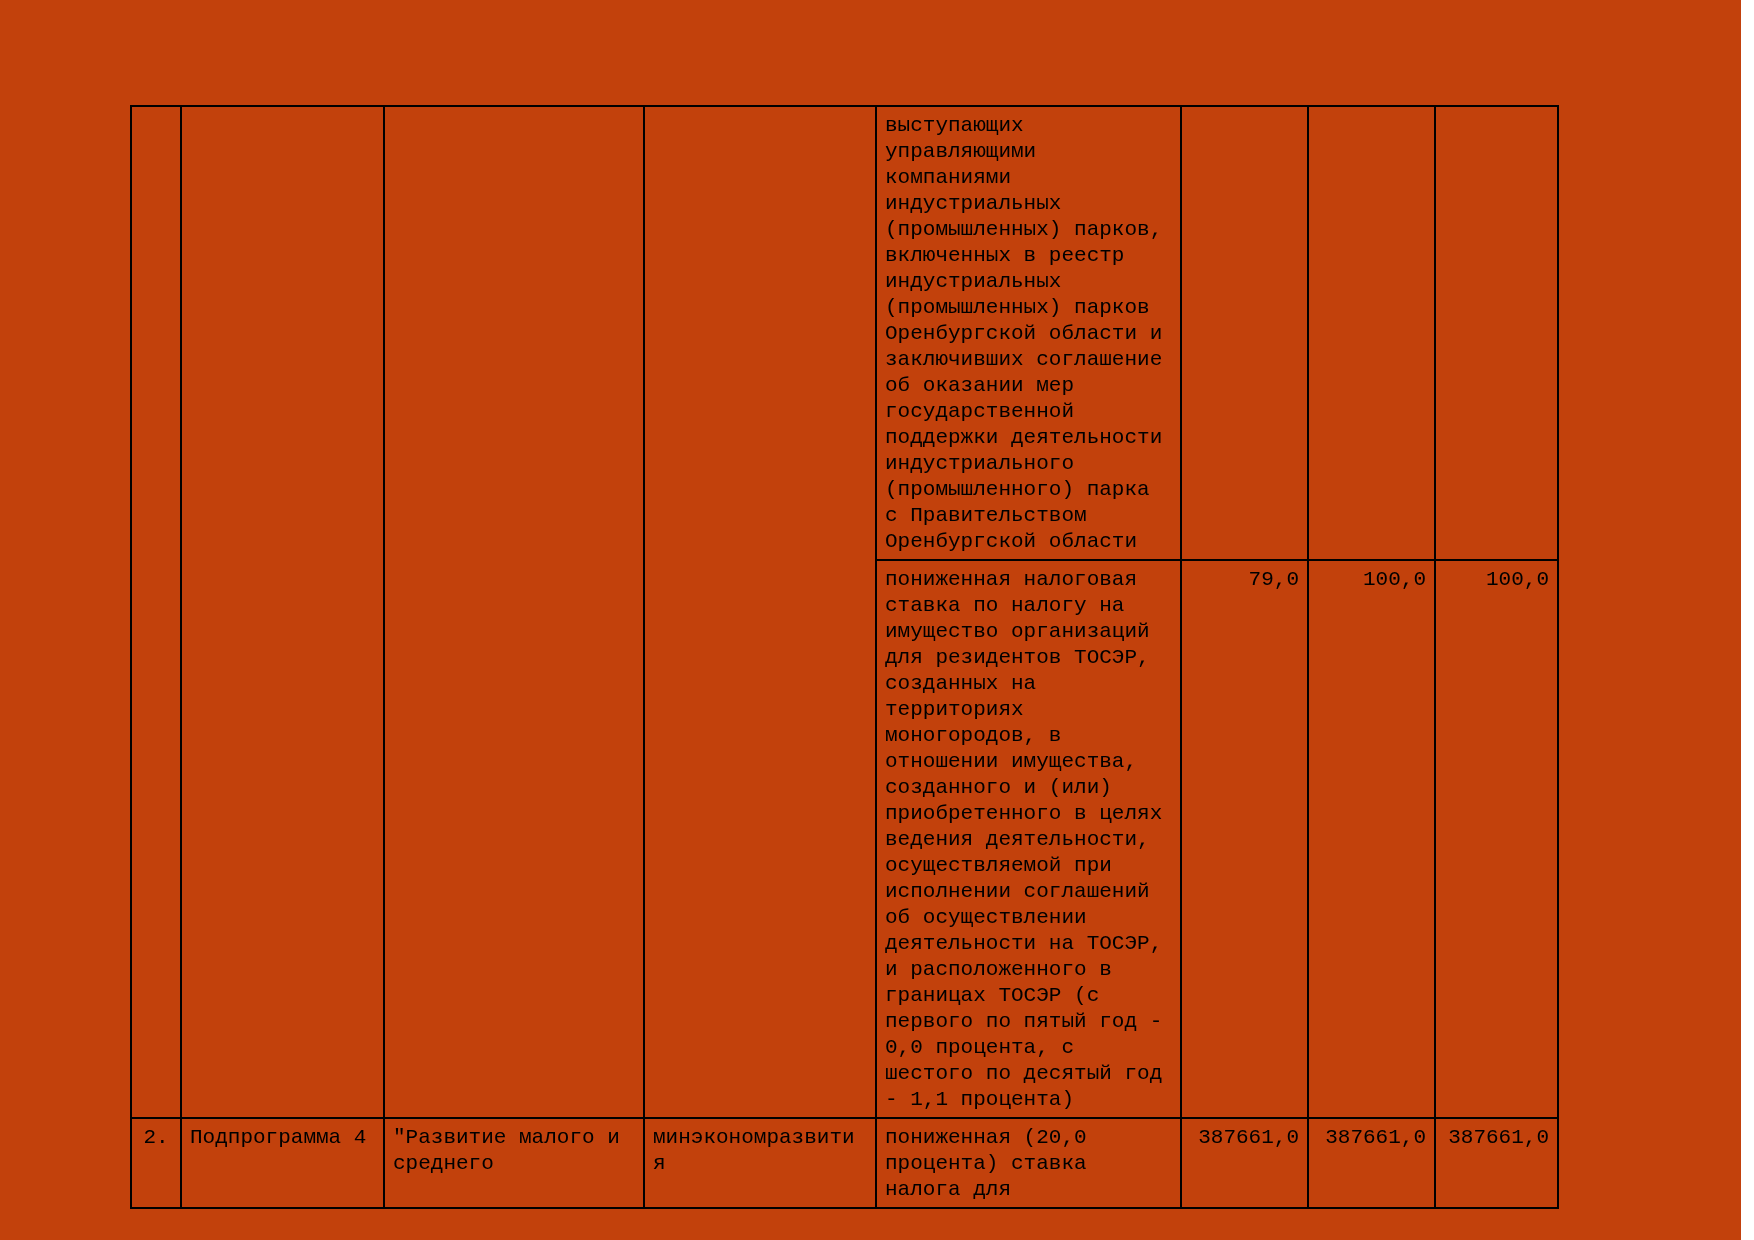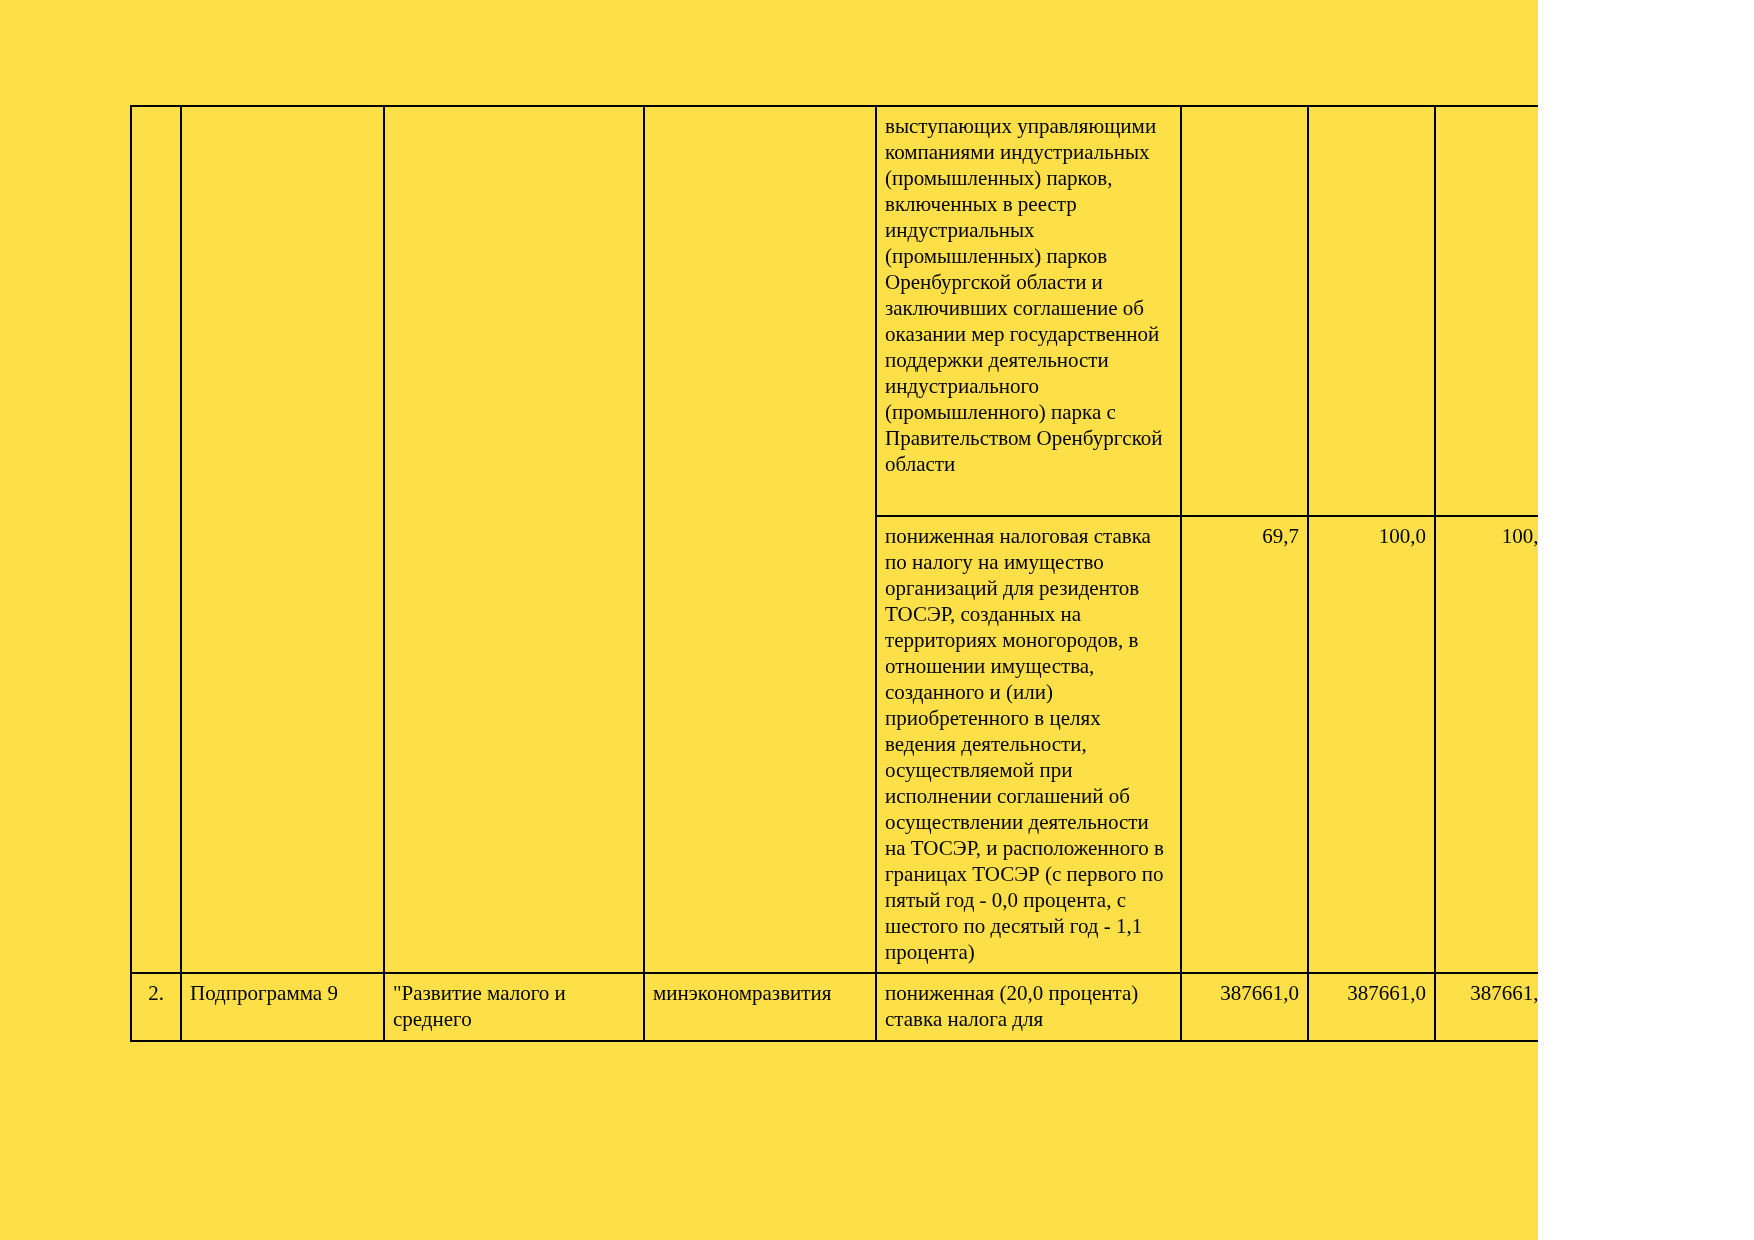--- a/index.html
+++ b/index.html
@@ -1,23 +1,23 @@
 <!DOCTYPE html>
 <html><head>
 <meta charset="utf-8">
 <style>
   * { margin: 0; padding: 0; box-sizing: border-box; }
   html, body { background: #ffffff; }
   .page {
     position: relative;
-    width: 1538px;
+    width: 1741px;
     height: 1240px;
-    background: #fde047;
+    background: #c2410c;
     color: #000000;
-    font-family: Liberation Serif, serif;
+    font-family: Liberation Mono, monospace;
     overflow: hidden;
   }
   table.doc-table {
     position: absolute;
     left: 130px;
     top: 105px;
     border-collapse: collapse;
     table-layout: fixed;
     width: 1427px;
   }
@@ -64,27 +64,27 @@
         <td rowspan="2"></td>
         <td rowspan="2"></td>
         <td rowspan="2"></td>
         <td>выступающих управляющими компаниями индустриальных (промышленных) парков, включенных в реестр индустриальных (промышленных) парков Оренбургской области и заключивших соглашение об оказании мер государственной поддержки деятельности индустриального (промышленного) парка с Правительством Оренбургской области</td>
         <td class="num"></td>
         <td class="num"></td>
         <td class="num"></td>
       </tr>
       <tr class="r2">
         <td>пониженная налоговая ставка по налогу на имущество организаций для резидентов ТОСЭР, созданных на территориях моногородов, в отношении имущества, созданного и (или) приобретенного в целях ведения деятельности, осуществляемой при исполнении соглашений об осуществлении деятельности на ТОСЭР, и расположенного в границах ТОСЭР (с первого по пятый год - 0,0 процента, с шестого по десятый год - 1,1 процента)</td>
-        <td class="num">69,7</td>
+        <td class="num">79,0</td>
         <td class="num">100,0</td>
         <td class="num">100,0</td>
       </tr>
       <tr class="r3">
         <td class="center">2.</td>
-        <td>Подпрограмма 9</td>
+        <td>Подпрограмма 4</td>
         <td>"Развитие малого и среднего</td>
         <td>минэкономразвития</td>
         <td>пониженная (20,0 процента) ставка налога для</td>
         <td class="num">387661,0</td>
         <td class="num">387661,0</td>
         <td class="num">387661,0</td>
       </tr>
     </tbody>
   </table>
 </div>

